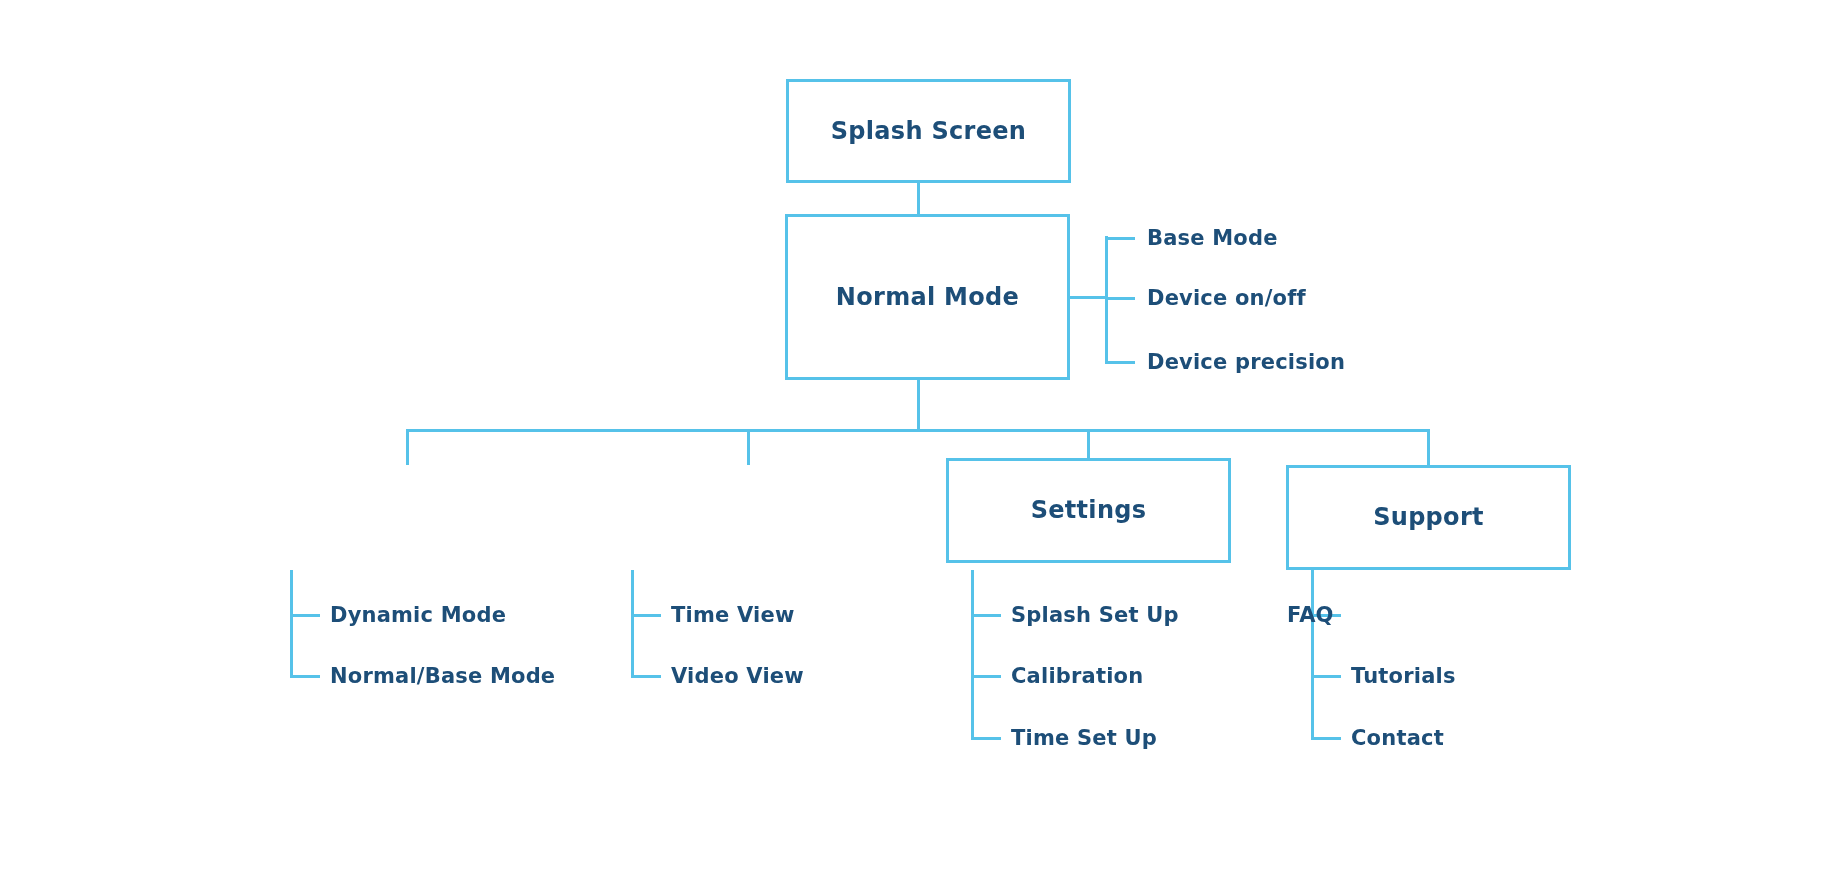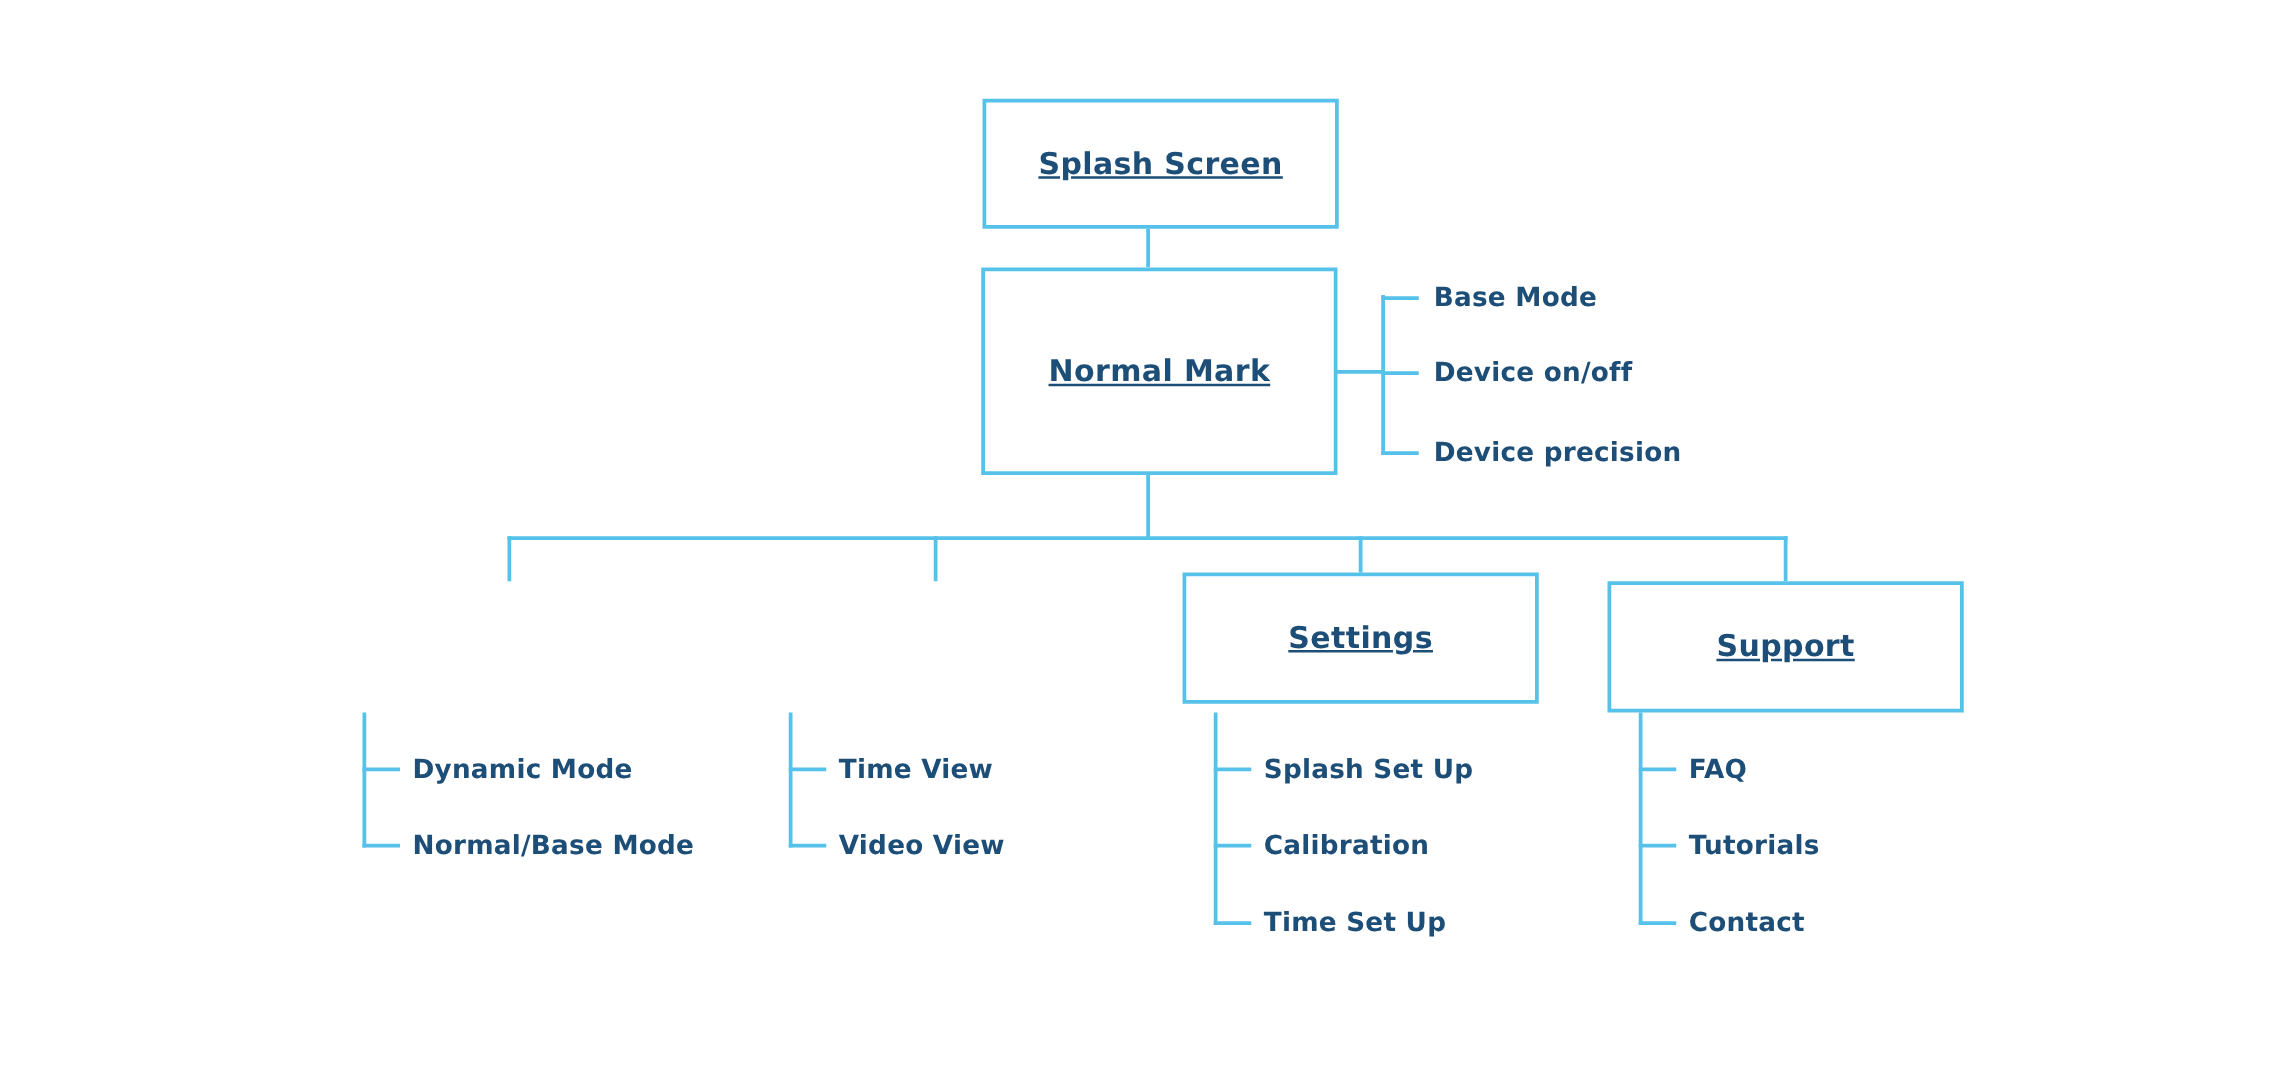--- a/index.html
+++ b/index.html
@@ -27,21 +27,20 @@
     display:flex;
     flex-direction:column;
     align-items:center;
     justify-content:center;
     text-align:center;
     color:var(--navy);
     font-weight:600;
     font-size:24px;
     letter-spacing:0.3px;
     line-height:39px;
-    text-decoration:underline;
   }
   .line{
     position:absolute;
     background:var(--line);
   }
   .line.v{width:3px;}
   .line.h{height:3px;}
   .leaf-label{
     position:absolute;
     height:30px;
@@ -58,21 +57,21 @@
 
 <div class="canvas">
 
   <div class="node" style="left:786px;top:79px;width:285px;height:104px">
     <span>Splash Screen</span>
   </div>
 
   <div class="line v" style="left:917px;top:183px;height:31px"></div>
 
   <div class="node" style="left:785px;top:214px;width:285px;height:166px">
-    <span>Normal Mark</span>
+    <span>Normal Mode</span>
   </div>
 
   <div class="line h" style="left:1068px;top:296px;width:39px"></div>
   <div class="line v" style="left:1105px;top:236px;height:128px"></div>
 
   <div class="line h" style="left:1105px;top:237px;width:30px"></div>
   <div class="leaf-label" style="left:1147px;top:223px">Base Mode</div>
 
   <div class="line h" style="left:1105px;top:297px;width:30px"></div>
   <div class="leaf-label" style="left:1147px;top:283px">Device on/off</div>
@@ -108,19 +107,19 @@
   <div class="leaf-label" style="left:1011px;top:661px">Calibration</div>
   <div class="line h" style="left:971px;top:737px;width:30px"></div>
   <div class="leaf-label" style="left:1011px;top:723px">Time Set Up</div>
 
   <div class="line v" style="left:1427px;top:429px;height:36px"></div>
   <div class="node" style="left:1286px;top:465px;width:285px;height:105px">
     <span>Support</span>
   </div>
   <div class="line v" style="left:1311px;top:570px;height:170px"></div>
   <div class="line h" style="left:1311px;top:614px;width:30px"></div>
-  <div class="leaf-label" style="left:1351px;top:600px">FAQ</div>
+  <div class="leaf-label" style="left:1287px;top:600px">FAQ</div>
   <div class="line h" style="left:1311px;top:675px;width:30px"></div>
   <div class="leaf-label" style="left:1351px;top:661px">Tutorials</div>
   <div class="line h" style="left:1311px;top:737px;width:30px"></div>
   <div class="leaf-label" style="left:1351px;top:723px">Contact</div>
 
 </div>
 
 </body></html>

